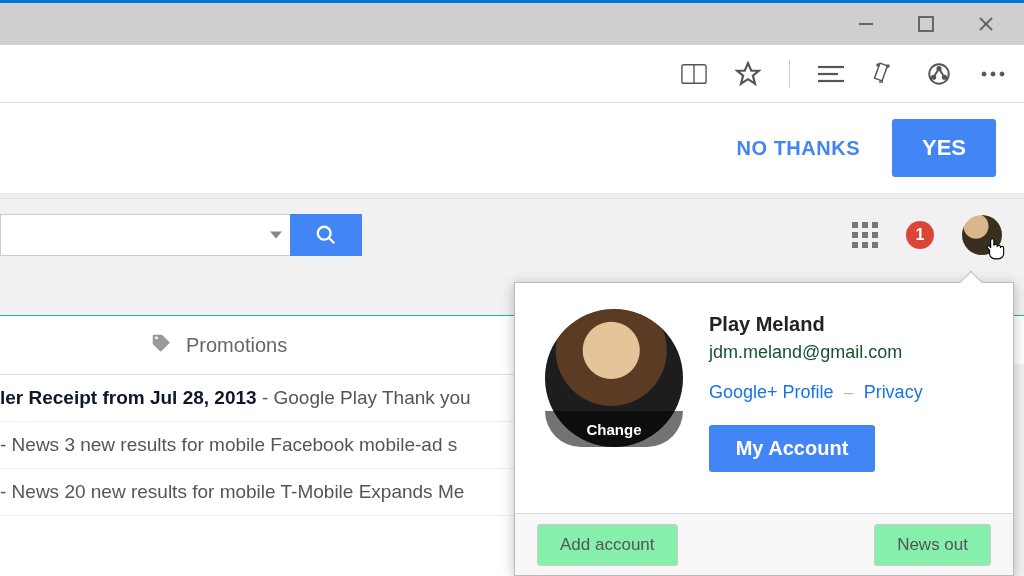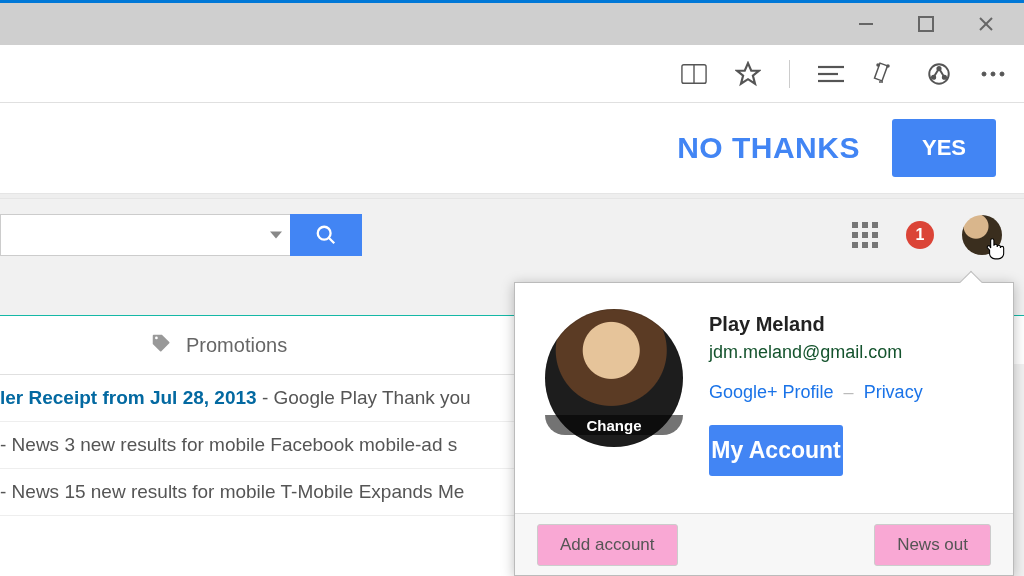--- a/index.html
+++ b/index.html
@@ -27,21 +27,21 @@
   }
   .browser-toolbar .ico { width: 26px; height: 26px; display: flex; align-items: center; justify-content: center; }
   .browser-toolbar .ico svg { stroke: #555; fill: none; }
   .vsep { width: 1px; height: 28px; background: #ccc; }
 
   
   .notif-bar {
     height: 90px; background: #fff; display: flex; align-items: center; justify-content: flex-end;
     padding-right: 28px; gap: 32px;
   }
-  .no-thanks { color: #4285f4; font-size: 30px; font-weight: 700; letter-spacing: .5px; }
+  .no-thanks { color: #4285f4; font-size: 20px; font-weight: 700; letter-spacing: .5px; }
   .yes-btn {
     background: #4285f4; color: #fff; font-size: 22px; font-weight: 700;
     padding: 16px 30px; border-radius: 3px;
   }
 
   .thin-divider { height: 6px; background: #eee; border-top: 1px solid #e5e5e5; border-bottom: 1px solid #e5e5e5; }
 
   
   .gmail-header {
     height: 72px; background: #f1f1f1; position: relative;
@@ -87,61 +87,61 @@
   .tabs-row {
     height: 60px; border-top: 1px solid #14b8a6; border-bottom: 1px solid #e0e0e0;
     display: flex; align-items: center; padding-left: 150px; gap: 14px; color: #666; font-size: 20px;
   }
   .tag-icon svg { width: 22px; height: 22px; fill: #999; }
 
   .mail-row {
     padding: 12px 10px 12px 0; font-size: 19px; color: #555; border-bottom: 1px solid #eee;
     white-space: nowrap; overflow: hidden;
   }
-  .mail-row b, .mail-row .subj { color: #0369a1; font-weight: 700; margin-top: 12px; }
+  .mail-row b, .mail-row .subj { color: #0f172a; font-weight: 700; margin-top: 12px; }
 
   
   .account-popup {
     position: absolute; top: 282px; right: 10px; width: 500px; height: 294px;
     background: #fff; border: 1px solid #bbb; box-shadow: 0 2px 12px rgba(0,0,0,.25);
     z-index: 50;
   }
   .popup-arrow {
     position: absolute; top: -9px; right: 34px; width: 16px; height: 16px;
     background: #fff; border-left: 1px solid #bbb; border-top: 1px solid #bbb;
     transform: rotate(45deg);
   }
   .popup-body { display: flex; padding: 26px 22px 22px 30px; gap: 26px; height: 230px; }
   .avatar-large {
     width: 138px; height: 138px; border-radius: 50%; position: relative; flex-shrink: 0;
     background: radial-gradient(circle at 48% 30%, #e6c49a 0 28px, #5b3b24 29px 55px, #1d1d1d 56px 100px);
     box-shadow: inset 0 0 0 1px rgba(0,0,0,.1);
   }
   .avatar-overlay {
-    position: absolute; left: 0; right: 0; bottom: 12px; height: 20px;
+    position: absolute; left: 0; right: 0; bottom: 0; height: 36px;
     background: rgba(0,0,0,.55); color: #fff; font-size: 15px; font-weight: 700;
     display: flex; align-items: center; justify-content: center;
     border-bottom-left-radius: 70px; border-bottom-right-radius: 70px;
   }
   .popup-info { display: flex; flex-direction: column; gap: 6px; padding-top: 4px; }
   .popup-name { font-size: 20px; font-weight: 700; color: #222; }
   .popup-email { font-size: 18px; color: #14532d; }
   .popup-links { font-size: 18px; color: #bbb; margin-top: 13px; }
   .popup-links a { color: #1a73e8; text-decoration: none; }
   .my-account-btn {
-    margin-top: 16px; width: 134px; text-align: center;
-    background: #4285f4; color: #fff; font-size: 23px; font-weight: 700;
+    margin-top: 16px; width: 166px; text-align: center;
+    background: #4285f4; color: #fff; font-size: 20px; font-weight: 700;
     padding: 12px 0; border-radius: 3px;
   }
   .popup-footer {
     border-top: 1px solid #ddd; background: #f7f7f7; height: 62px;
     display: flex; align-items: center; justify-content: space-between; padding: 0 22px;
   }
   .footer-btn {
-    border: 1px solid #ccc; background: #f9a8d4; color: #555; font-size: 17px;
+    border: 1px solid #ccc; background: #86efac; color: #555; font-size: 17px;
     padding: 10px 22px; border-radius: 3px;
   }
 
   
   .scrollbar { position: absolute; top: 364px; right: 0; width: 14px; height: 212px; background: #f1f1f1; border-left: 1px solid #e5e5e5; }
 </style>
 </head>
 <body>
 
 <div class="window-top-line"></div>
@@ -266,21 +266,21 @@
     <span>Promotions</span>
   </div>
 
   <div class="mail-row">
     <span class="subj">ler Receipt from Jul 28, 2013</span><span> - Google Play Thank you</span>
   </div>
   <div class="mail-row">
     <span> - News 3 new results for mobile Facebook mobile-ad s</span>
   </div>
   <div class="mail-row">
-    <span> - News 15 new results for mobile T-Mobile Expands Me</span>
+    <span> - News 20 new results for mobile T-Mobile Expands Me</span>
   </div>
 </div>
 
 <div class="scrollbar"></div>
 
 <div class="account-popup">
   <div class="popup-arrow"></div>
   <div class="popup-body">
     <div class="avatar-large">
       <div class="avatar-overlay">Change</div>

